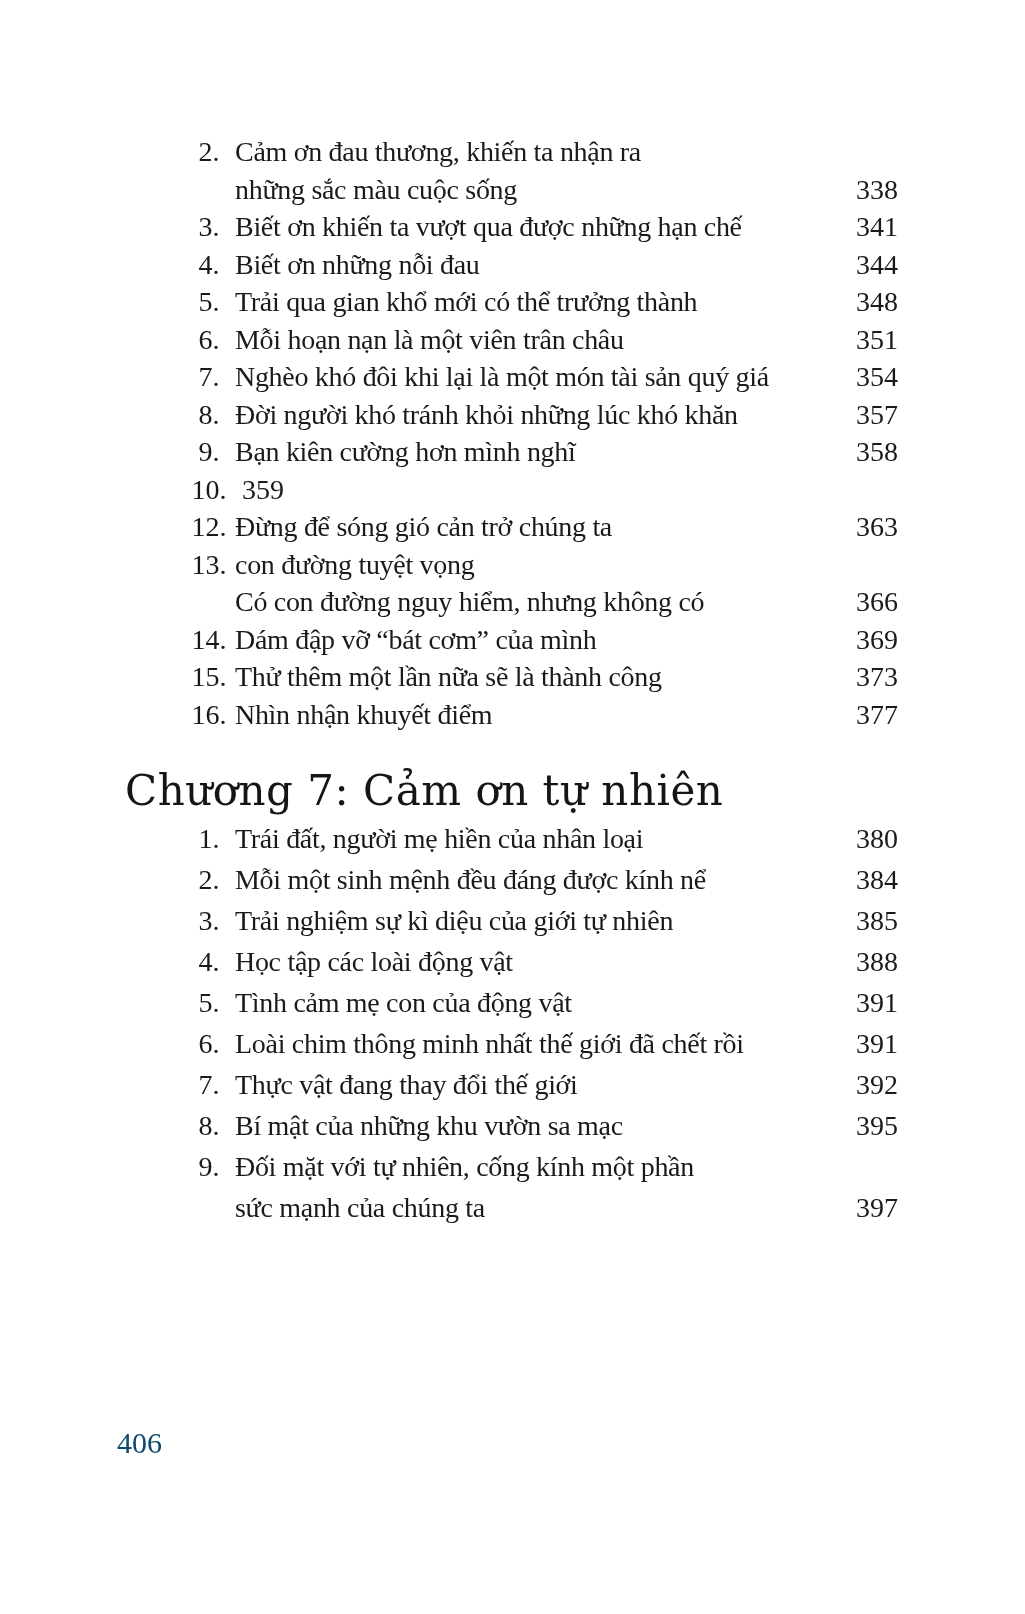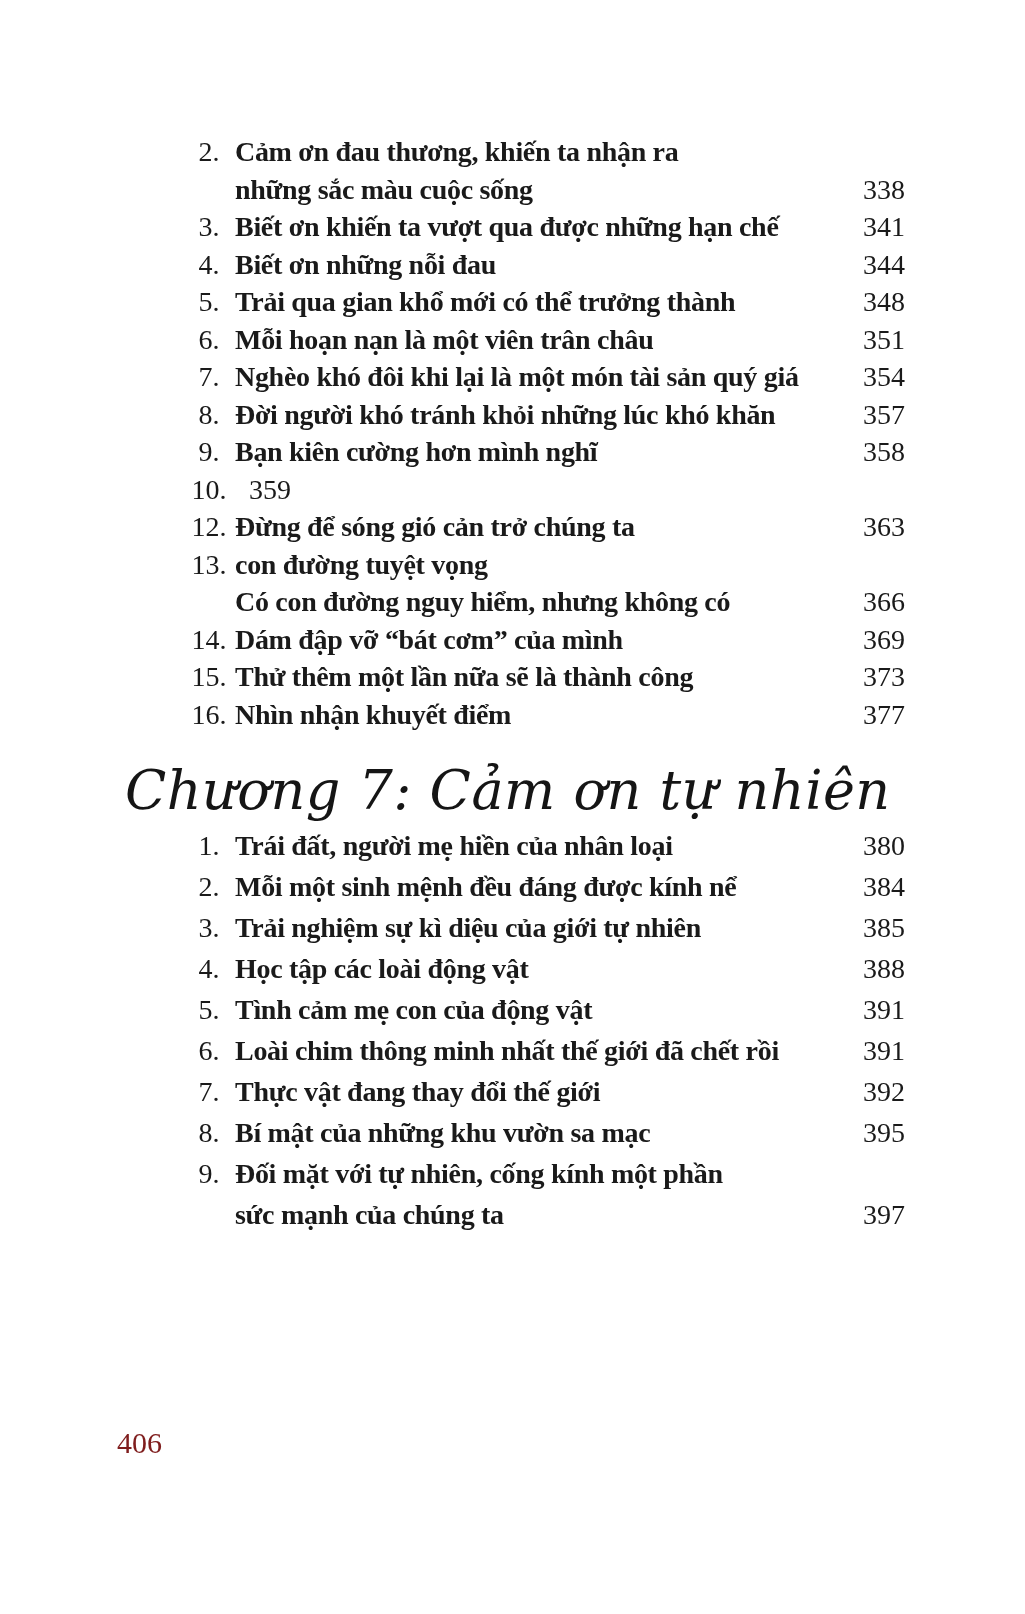--- a/index.html
+++ b/index.html
@@ -36,42 +36,40 @@
     white-space: nowrap;
   }
   .toc-row .title {
     flex: 1 1 auto;
     min-width: 0;
   }
   .toc-row .title .line {
     display: block;
     white-space: nowrap;
     letter-spacing: -0.3px;
-    font-weight: bold;
   }
   .toc-row .pg {
     flex: 0 0 56px;
-    text-align: right;
+    text-align: center;
   }
   .chapter-heading {
-    margin: 24px 0 0 125px;
+    margin: 32px 0 0 125px;
     font-family: "DejaVu Serif", serif;
-    font-style: italic;
-    font-size: 54px;
+    font-size: 42px;
     line-height: 1.25;
     letter-spacing: 0.5px;
     color: #151515;
   }
   .footer-page-number {
     position: absolute;
     left: 117px;
     top: 1428px;
     font-size: 30px;
     line-height: 1;
-    color: #7f1d1d;
+    color: #0c4a6e;
   }
 </style>
 </head>
 <body>
 
 <div class="book-page">
 
   <div class="toc-section sec1">
       <div class="toc-row">
         <span class="num">2.</span>

